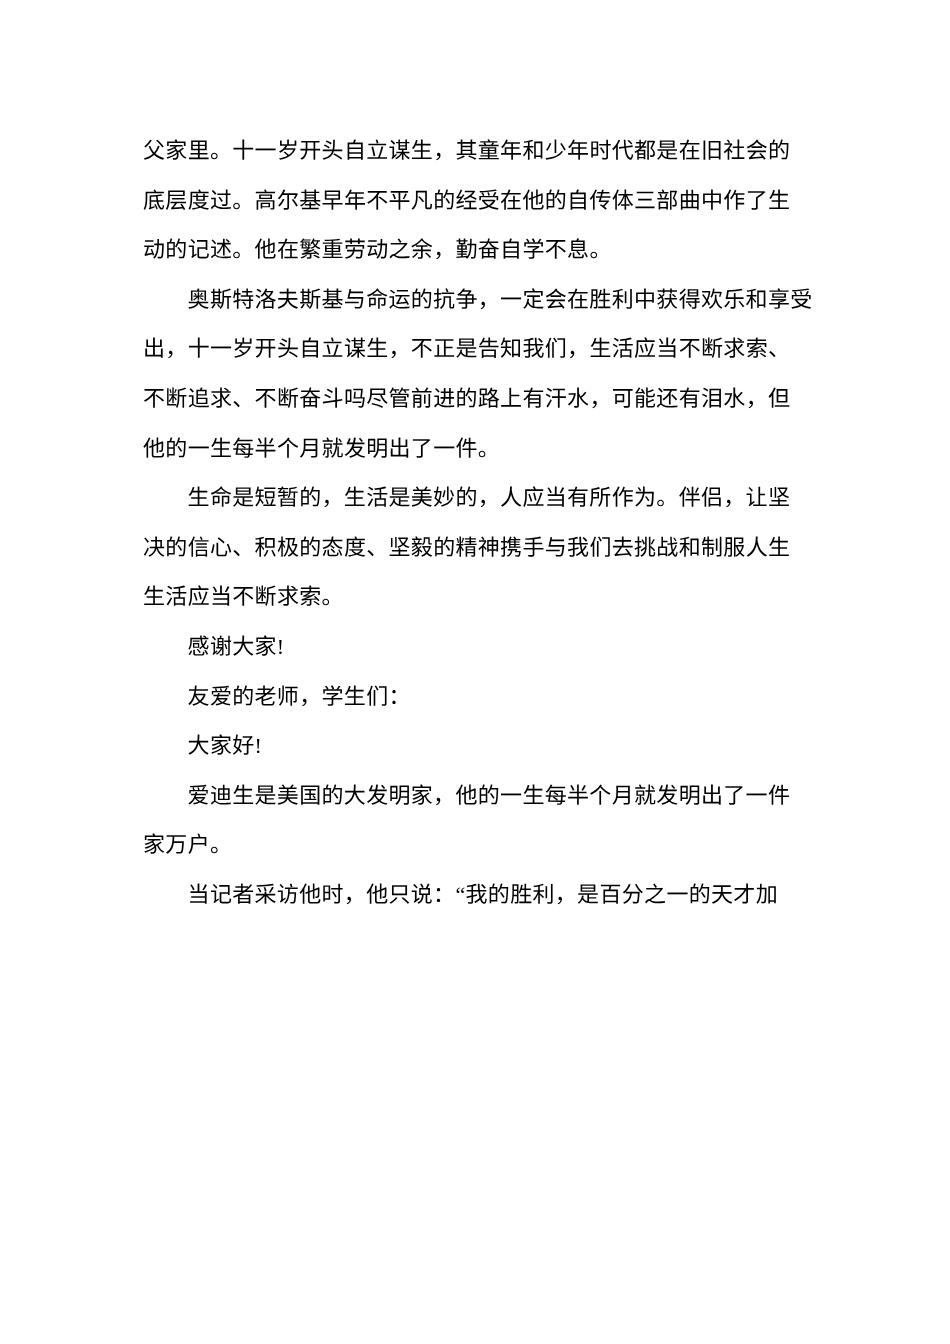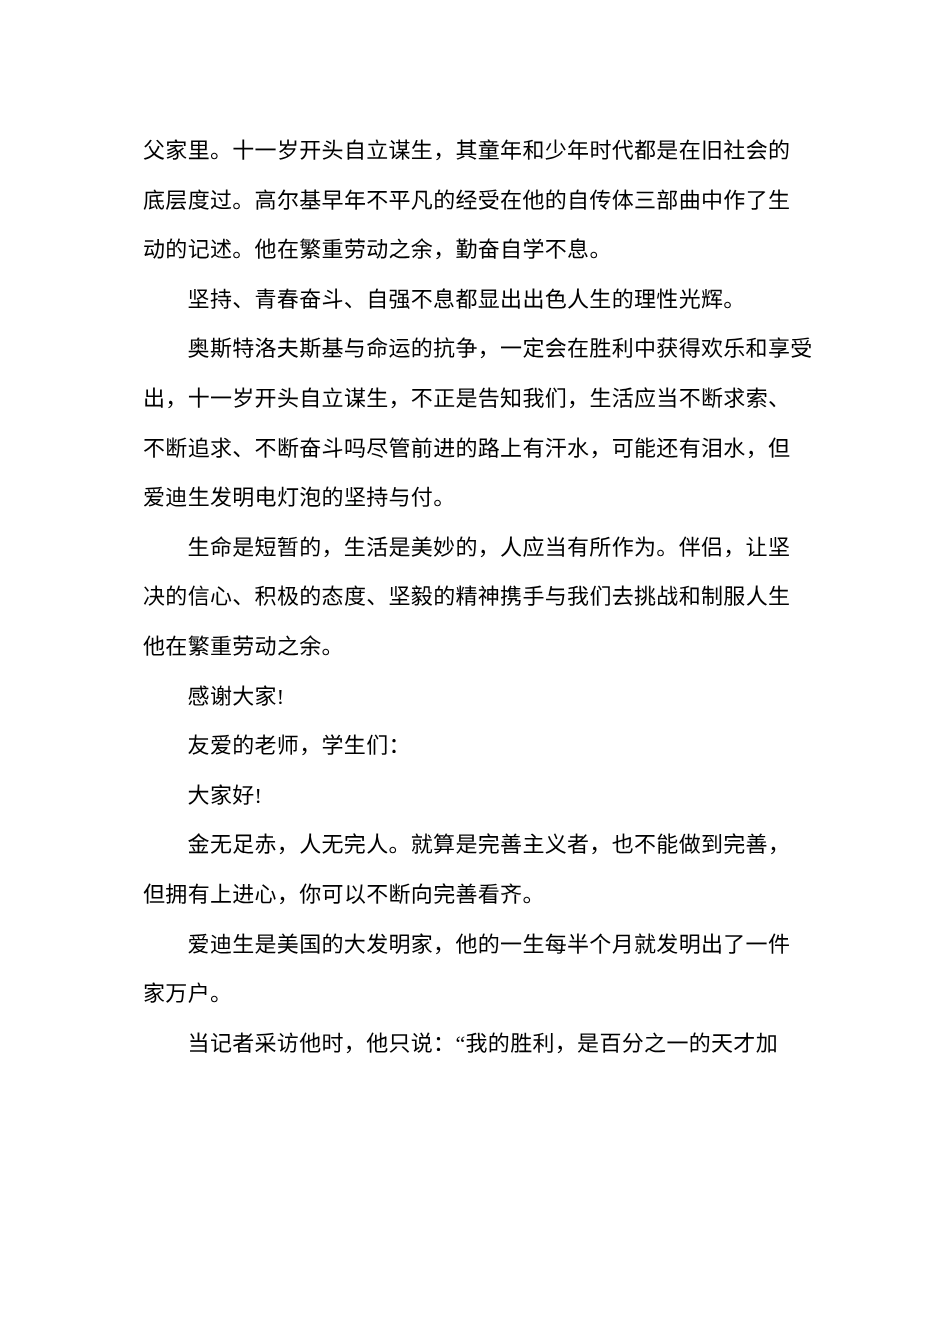--- a/index.html
+++ b/index.html
@@ -43,45 +43,38 @@
 <body style="background: rgb(255, 255, 255);">
 
 <div class="page">
   <div class="doc-body" style="color: rgb(0, 0, 0);">
       <div class="para">
         <div class="line">父家里。十一岁开头自立谋生，其童年和少年时代都是在旧社会的</div>
         <div class="line">底层度过。高尔基早年不平凡的经受在他的自传体三部曲中作了生</div>
         <div class="line">动的记述。他在繁重劳动之余，勤奋自学不息。</div>
       </div>
       <div class="para">
-        <div class="line indent">坚持、青春奋斗、自强不息都显出出色人生的理性光辉。</div>
-      </div>
-      <div class="para">
         <div class="line indent">奥斯特洛夫斯基与命运的抗争，一定会在胜利中获得欢乐和享受</div>
         <div class="line">出，十一岁开头自立谋生，不正是告知我们，生活应当不断求索、</div>
         <div class="line">不断追求、不断奋斗吗尽管前进的路上有汗水，可能还有泪水，但</div>
-        <div class="line">爱迪生发明电灯泡的坚持与付。</div>
+        <div class="line">他的一生每半个月就发明出了一件。</div>
       </div>
       <div class="para">
         <div class="line indent">生命是短暂的，生活是美妙的，人应当有所作为。伴侣，让坚</div>
         <div class="line">决的信心、积极的态度、坚毅的精神携手与我们去挑战和制服人生</div>
-        <div class="line">他在繁重劳动之余。</div>
+        <div class="line">生活应当不断求索。</div>
       </div>
       <div class="para">
         <div class="line indent">感谢大家!</div>
       </div>
       <div class="para">
         <div class="line indent">友爱的老师，学生们：</div>
       </div>
       <div class="para">
         <div class="line indent">大家好!</div>
-      </div>
-      <div class="para">
-        <div class="line indent">金无足赤，人无完人。就算是完善主义者，也不能做到完善，</div>
-        <div class="line">但拥有上进心，你可以不断向完善看齐。</div>
       </div>
       <div class="para">
         <div class="line indent">爱迪生是美国的大发明家，他的一生每半个月就发明出了一件</div>
         <div class="line">家万户。</div>
       </div>
       <div class="para">
         <div class="line indent">当记者采访他时，他只说：“我的胜利，是百分之一的天才加</div>
       </div>
     </div>
 </div>

